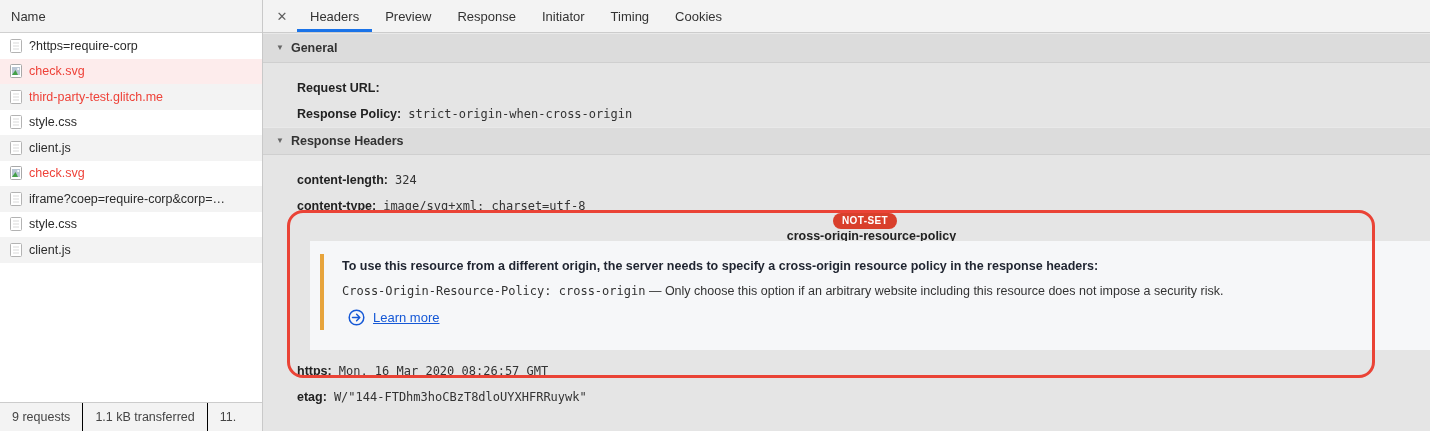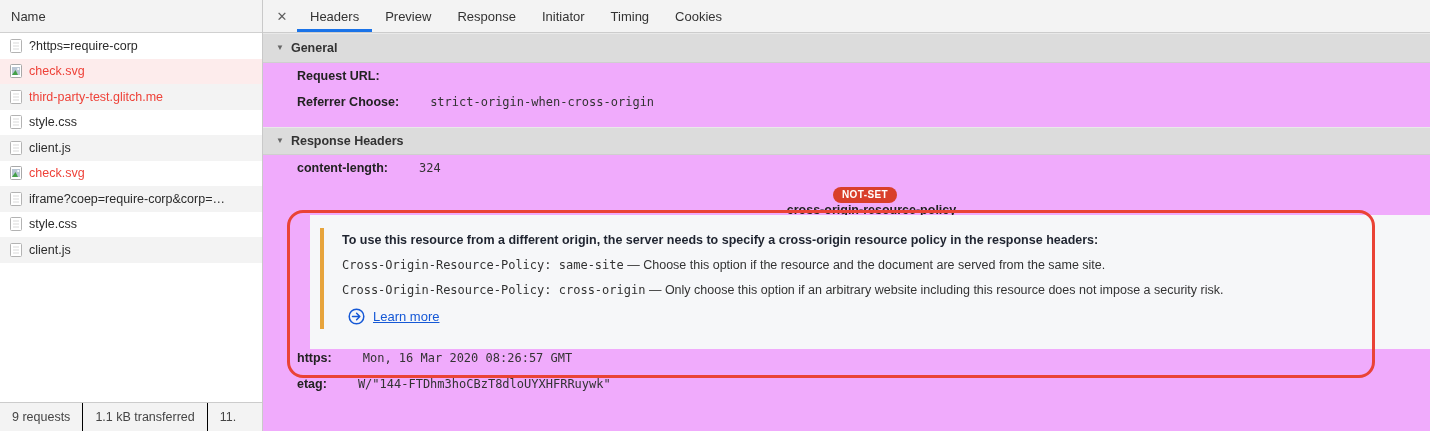--- a/index.html
+++ b/index.html
@@ -7,21 +7,21 @@
   body {
     font-family: "Liberation Sans", sans-serif;
     font-size: 12.5px;
     color: #303030;
     background: #fff;
   }
   .screen {
     width: 1430px; height: 431px;
     display: flex;
     overflow: hidden;
-    background: #f0abfc;
+    background: #e5e5e5;
     position: relative;
   }
 
   
   .sidebar {
     width: 263px; height: 100%;
     border-right: 1px solid #c9c9c9;
     display: flex; flex-direction: column;
     background: #fff;
     flex: none;
@@ -95,22 +95,22 @@
     box-shadow: inset 0 1px 0 #e9e9e9;
     display: flex; align-items: center;
     padding-left: 13px;
     font-weight: bold; font-size: 12.5px; color: #333;
   }
   .section-bar.rh { margin-top: 6px; height: 28px; }
   .disclosure { font-size: 8px; color: #676767; margin-right: 7px; transform: translateY(-0.5px); }
 
   .kv-rows { padding: 6px 0 0 0; }
   .kv-row {
-    height: 26px; display: flex; align-items: flex-start;
-    padding-left: 34px; white-space: nowrap; gap: 24px;
+    height: 26px; display: flex; align-items: flex-end;
+    padding-left: 34px; white-space: nowrap;
   }
   .kv-label { font-weight: bold; color: #222; margin-right: 7px; font-size: 12.5px; }
   .mono { font-family: "DejaVu Sans Mono", monospace; font-size: 12px; color: #333; }
 
   
   .badge-row {
     height: 28px; display: flex; align-items: center;
     padding-left: 37px;
     flex-direction: column;
   }
@@ -282,47 +282,48 @@
 
     <div class="section-bar">
       <span class="disclosure">▼</span>
       <span>General</span>
     </div>
     <div class="kv-rows">
       <div class="kv-row">
         <span class="kv-label">Request URL:</span>
       </div>
       <div class="kv-row">
-        <span class="kv-label">Referrer Choose:</span>
+        <span class="kv-label">Response Policy:</span>
         <span class="mono">strict-origin-when-cross-origin</span>
       </div>
     </div>
 
     <div class="section-bar rh">
       <span class="disclosure">▼</span>
       <span>Response Headers</span>
     </div>
     <div class="kv-rows">
       <div class="kv-row">
         <span class="kv-label">content-length:</span>
         <span class="mono">324</span>
       </div>
+      <div class="kv-row">
+        <span class="kv-label">content-type:</span>
+        <span class="mono">image/svg+xml; charset=utf-8</span>
+      </div>
     </div>
 
     <div class="badge-row">
       <span class="notset-badge">NOT-SET</span>
       <span class="hdr-name">cross-origin-resource-policy</span>
     </div>
 
     <div class="explain-panel">
       <div class="explain-inner">
         <div class="explain-title">To use this resource from a different origin, the server needs to specify a cross-origin resource policy in the response headers:</div>
-        <div class="explain-line">
-          <span class="mono">Cross-Origin-Resource-Policy: same-site</span><span> — Choose this option if the resource and the document are served from the same site.</span>
-        </div>
         <div class="explain-line">
           <span class="mono">Cross-Origin-Resource-Policy: cross-origin</span><span> — Only choose this option if an arbitrary website including this resource does not impose a security risk.</span>
         </div>
         <div class="learnmore-row">
           <span style="display:inline-flex;">
               <svg width="17" height="17" viewBox="0 0 17 17">
                 <circle cx="8.5" cy="8.5" r="7.3" fill="none" stroke="#1558d6" stroke-width="1.5"></circle>
                 <path d="M4.5 8.5 H11.5 M8.6 5.3 L11.8 8.5 L8.6 11.7" fill="none" stroke="#1558d6" stroke-width="1.5" stroke-linecap="round" stroke-linejoin="round"></path>
               </svg>
             </span>

